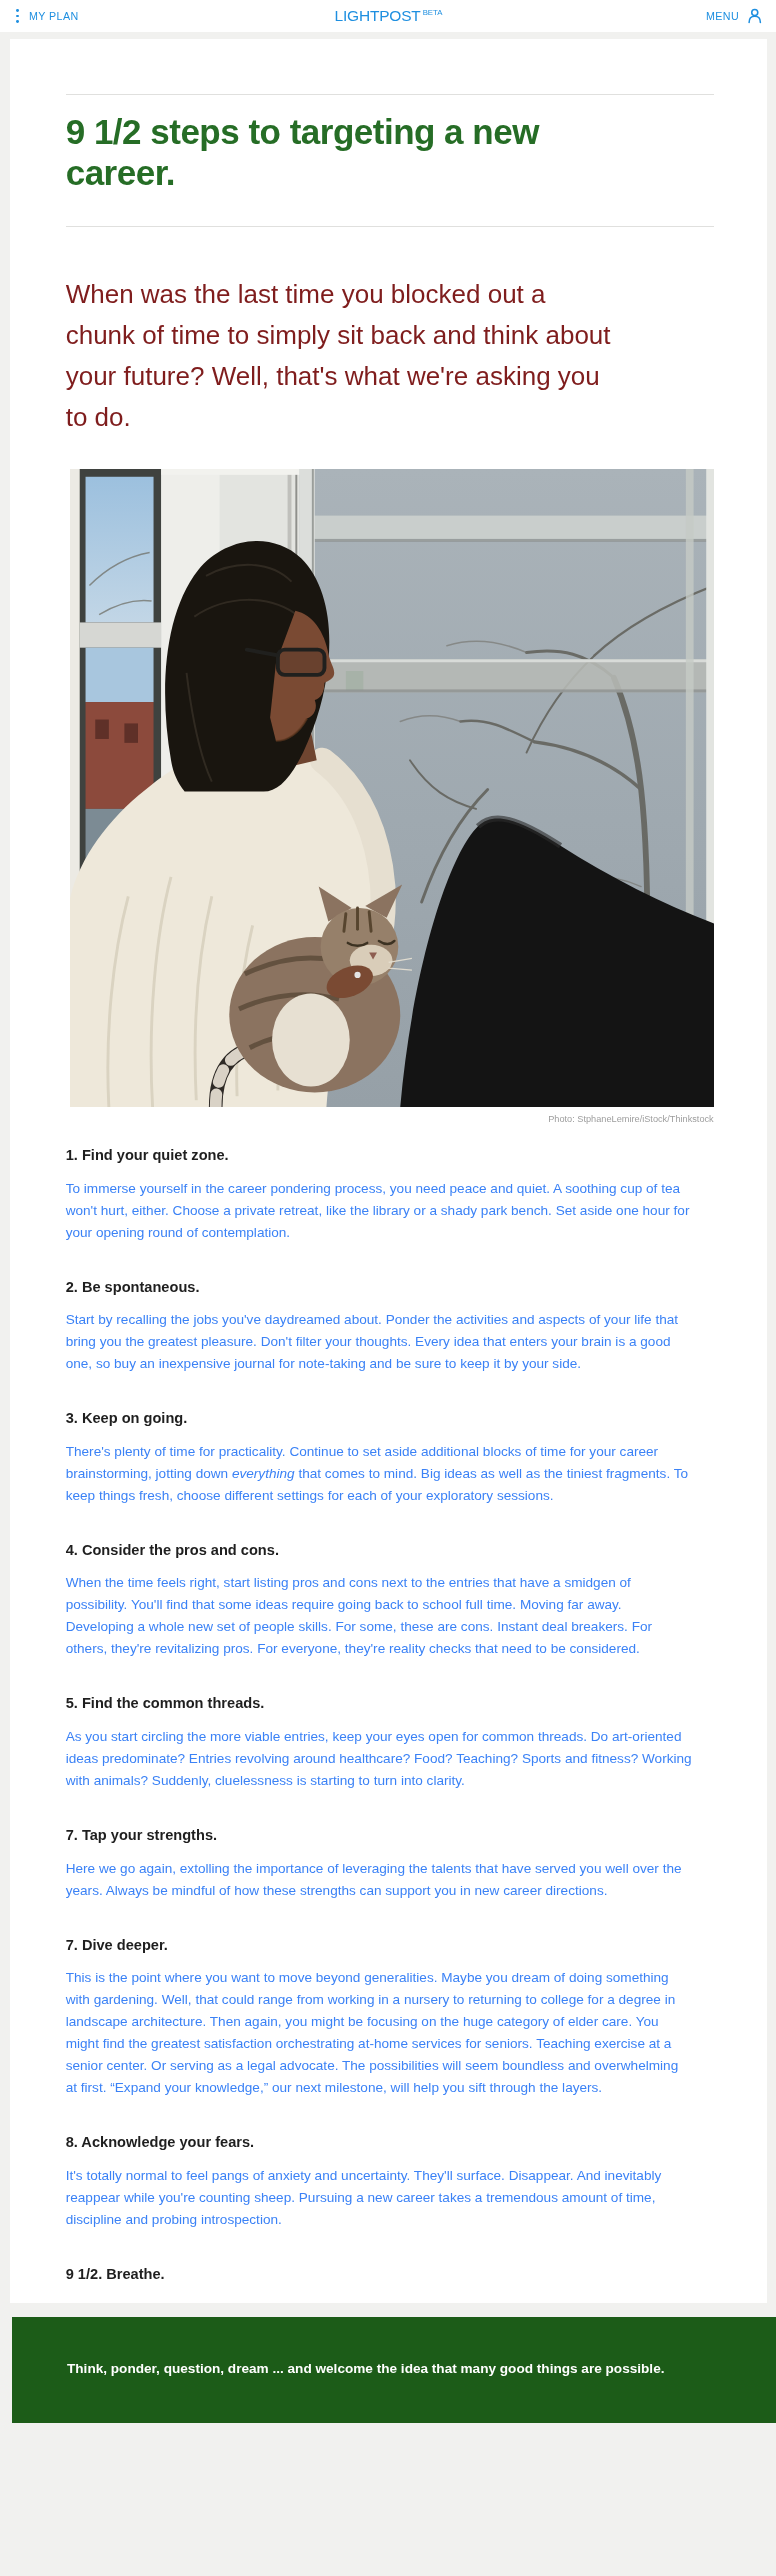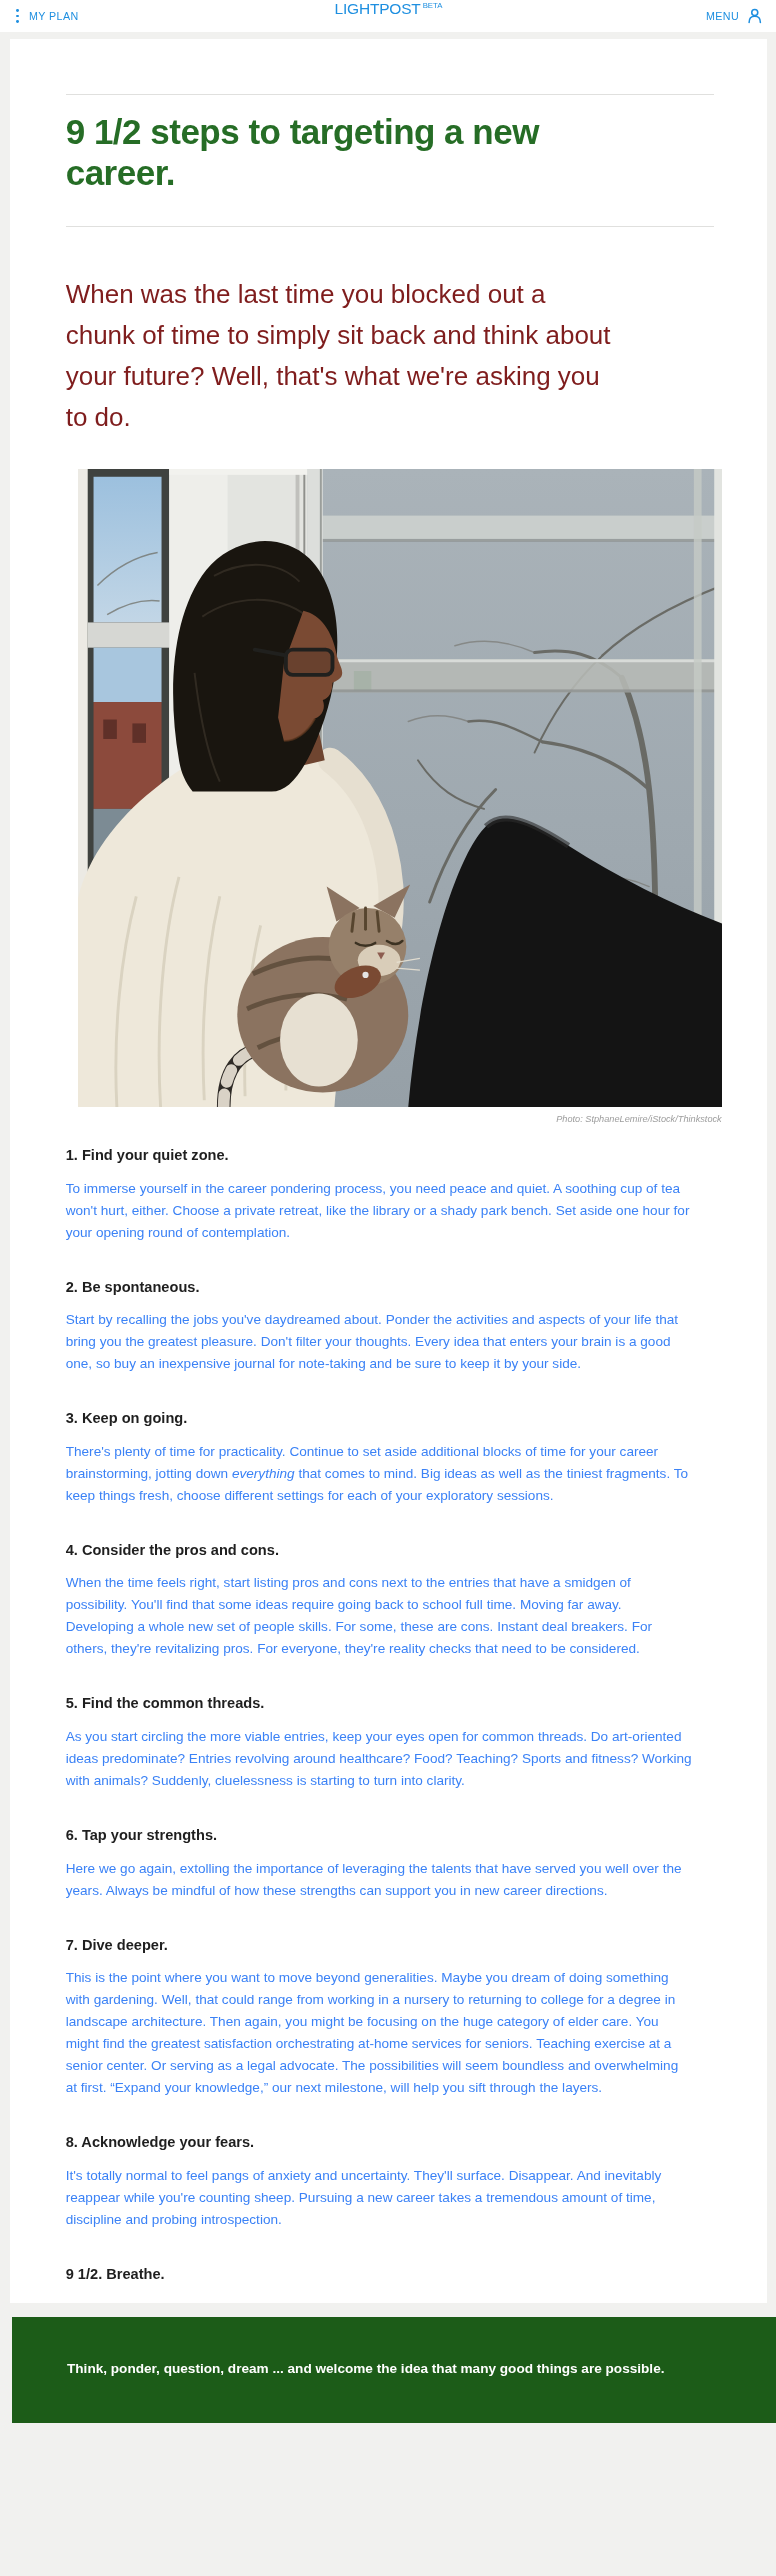--- a/index.html
+++ b/index.html
@@ -8,20 +8,21 @@
     background:#f1f1ef;
     font-family:"Liberation Sans", sans-serif;
     -webkit-font-smoothing:antialiased;
   }
   
   header.topbar {
     position:relative;
     height:32px;
     background:#ffffff;
     display:flex;
+    align-items:center;
     justify-content:space-between;
     padding:0 13.6px;
     box-sizing:border-box;
     color:#1e8fe0;
   }
   .h-left, .h-right {
     display:flex; align-items:center; gap:6.8px;
     font-size:10.7px; letter-spacing:0.4px; cursor:pointer;
   }
   .kebab { display:inline-flex; flex-direction:column; gap:2.4px; padding:1.9px 2.9px; }
@@ -50,21 +51,21 @@
     margin:17.5px 0 33px 0;
     max-width:544px;
   }
   p.intro {
     margin:47px 0 0 0;
     font-size:26px;
     line-height:1.58;
     color:#7f1d1d;
     max-width:549px;
   }
-  figure.photo { margin:31px 0 0 12px;font-style:italic; }
+  figure.photo { margin:31px 0 0 4px; }
   figure.photo svg { display:block; width:644px; height:638px; }
   figcaption.credit {
     width:644px;
     text-align:right;
     font-size:9.2px;
     color:#9d9d9d;
     margin-top:6.8px;
   }
   #sections { margin-top:0; }
   section.step { margin-top:35px; }
@@ -285,21 +286,21 @@
     <h2 class="step-heading">4. Consider the pros and cons.</h2>
     <p class="step-body">When the time feels right, start listing pros and cons next to the entries that have a smidgen of possibility. You'll find that some ideas require going back to school full time. Moving far away. Developing a whole new set of people skills. For some, these are cons. Instant deal breakers. For others, they're revitalizing pros. For everyone, they're reality checks that need to be considered.</p>
   </section>
 
   <section class="step">
     <h2 class="step-heading">5. Find the common threads.</h2>
     <p class="step-body">As you start circling the more viable entries, keep your eyes open for common threads. Do art-oriented ideas predominate? Entries revolving around healthcare? Food? Teaching? Sports and fitness? Working with animals? Suddenly, cluelessness is starting to turn into clarity.</p>
   </section>
 
   <section class="step">
-    <h2 class="step-heading">6. Tap your strengths.</h2>
+    <h2 class="step-heading">7. Tap your strengths.</h2>
     <p class="step-body">Here we go again, extolling the importance of leveraging the talents that have served you well over the years. Always be mindful of how these strengths can support you in new career directions.</p>
   </section>
 
   <section class="step">
     <h2 class="step-heading">7. Dive deeper.</h2>
     <p class="step-body">This is the point where you want to move beyond generalities. Maybe you dream of doing something with gardening. Well, that could range from working in a nursery to returning to college for a degree in landscape architecture. Then again, you might be focusing on the huge category of elder care. You might find the greatest satisfaction orchestrating at-home services for seniors. Teaching exercise at a senior center. Or serving as a legal advocate. The possibilities will seem boundless and overwhelming at first. “Expand your knowledge,” our next milestone, will help you sift through the layers.</p>
   </section>
 
   <section class="step">
     <h2 class="step-heading">8. Acknowledge your fears.</h2>

